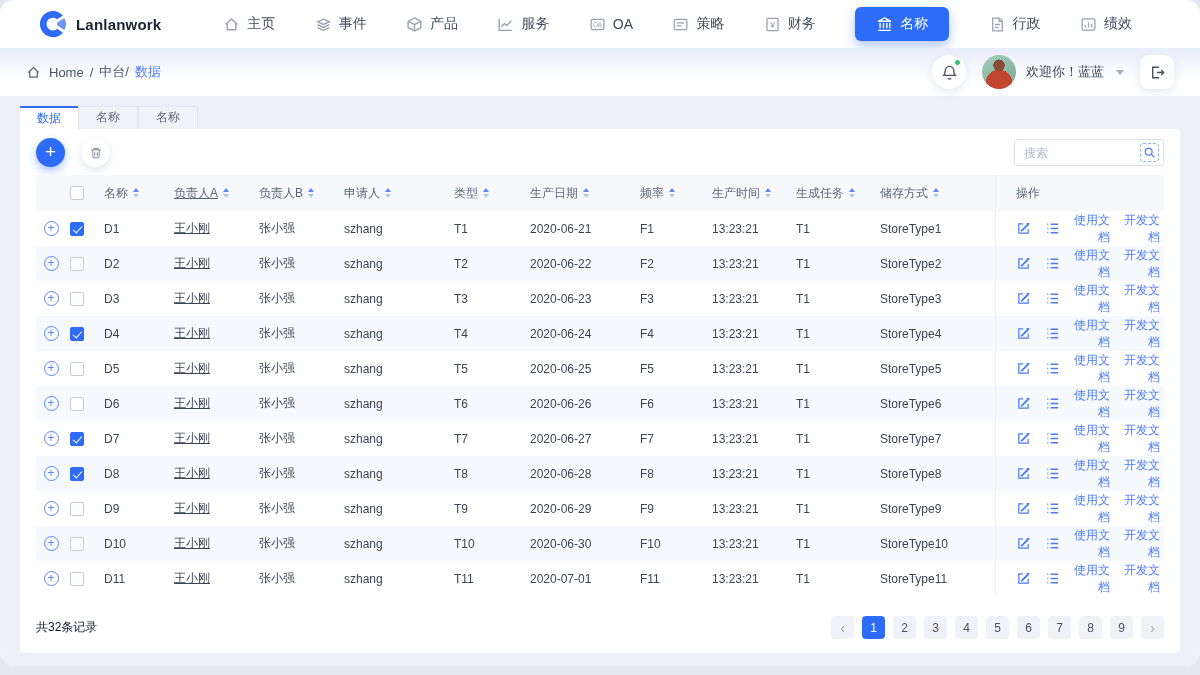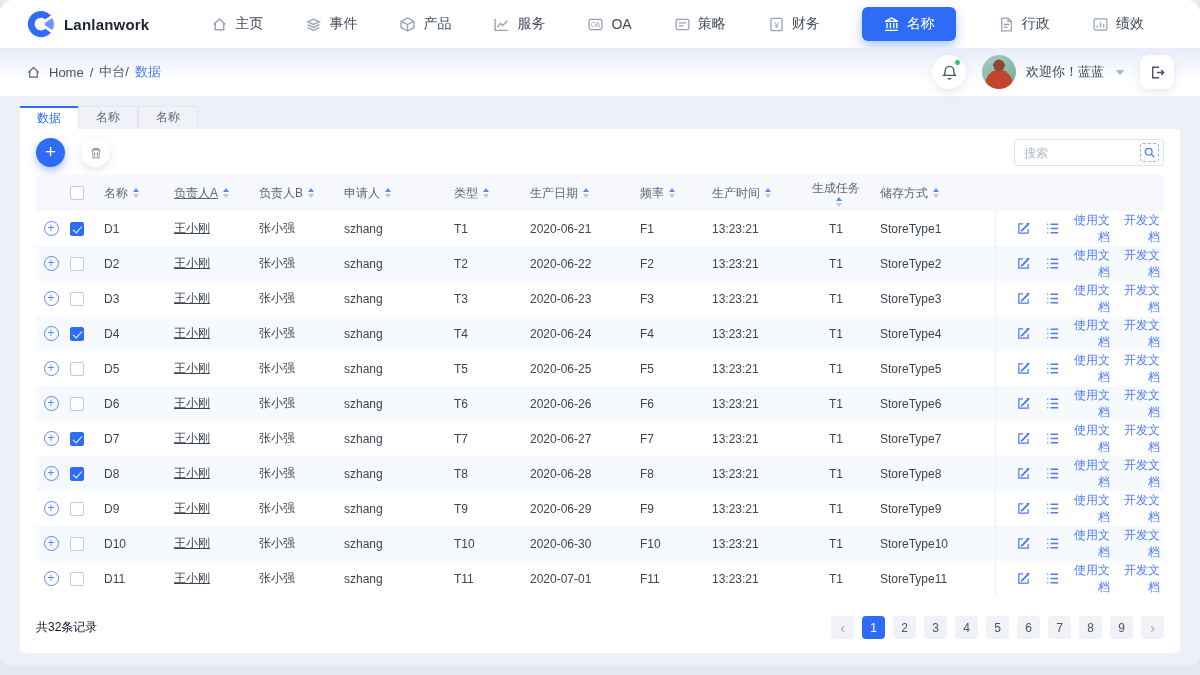--- a/index.html
+++ b/index.html
@@ -2,21 +2,21 @@
 <html><head>
 <meta charset="utf-8">
 <style>
   * { box-sizing: border-box; margin: 0; padding: 0; }
   html,body { width:1200px; height:675px; overflow:hidden;
     font-family:"Liberation Sans","DejaVu Sans",sans-serif; background:#e4e8f1; }
   .shell { width:1200px; height:666px; background:#fff; border-radius:14px; overflow:hidden;
     display:flex; flex-direction:column; }
 
   
-  .topnav { height:48px; background:#fff; display:flex; align-items:center; padding:0 26px; flex:none; }
+  .topnav { height:48px; background:#fff; display:flex; align-items:center; padding:0 38px; flex:none; }
   .brand { display:flex; align-items:center; gap:8px; }
   .logo { width:30px; height:30px; display:block; }
   .brand-name { font-size:15px; font-weight:bold; color:#1c2430; letter-spacing:.2px; }
   .navmenu { flex:1; display:flex; justify-content:space-between; align-items:center; margin:0 30px 0 62px; }
   .nav-item { display:flex; align-items:center; gap:7px; font-size:14px; color:#424b5c; cursor:pointer; }
   .nav-item .nico { width:17px; height:17px; color:#97a1b3; display:flex; }
   .nav-item.active { background:#2e6bf6; color:#fff; padding:8px 21px; border-radius:6px;
     box-shadow:0 5px 12px rgba(46,107,246,.38); }
   .nav-item.active .nico { color:#fff; }
 
@@ -71,21 +71,21 @@
   .search-ico-wrap .bico { width:13px; height:13px; color:#4e7cf5; display:flex; }
 
   
   .table { flex:1; display:flex; flex-direction:column; font-size:12px; }
   .thead { display:flex; align-items:center; height:36px; background:#f7f8fb; color:#5d6678; flex:none; }
   .trow { display:flex; align-items:center; height:35px; color:#3d4452; background:#fff; }
   .trow.stripe { background:#f6f9fd; }
   .cell { display:flex; align-items:center; flex:none; padding-right:4px; }
   .c-exp{width:34px; justify-content:center;} .c-chk{width:34px;} .c-name{width:70px;}
   .c-oa{width:85px;text-decoration:underline;} .c-ob{width:85px;} .c-app{width:110px;} .c-type{width:76px;}
-  .c-date{width:110px;} .c-freq{width:72px;} .c-time{width:84px;} .c-task{width:84px;flex-direction:column;} .c-store{width:115px;}
+  .c-date{width:110px;} .c-freq{width:72px;} .c-time{width:84px;} .c-task{width:84px;} .c-store{width:115px;}
   .c-act{flex:1; border-left:1px solid #edeff4; padding-left:20px; gap:14px; align-self:stretch;}
   .hcell { cursor:pointer; }
   .sort { display:inline-flex; flex-direction:column; margin-left:5px; gap:2px; }
   .sort i { width:0; height:0; border-left:3.5px solid transparent; border-right:3.5px solid transparent; display:block; }
   .sort .up { border-bottom:4px solid #5b87f7; }
   .sort .dn { border-top:4px solid #b9c6e6; }
   .expand { width:15px; height:15px; border:1px solid #5b87f7; border-radius:50%; color:#5b87f7;
     display:flex; align-items:center; justify-content:center; font-size:12px; line-height:1; cursor:pointer;
     padding-bottom:1px; }
   .cb { width:14px; height:14px; border:1px solid #c4cad7; border-radius:2px; background:#fff;
@@ -350,20 +350,21 @@
                 <i class="dn"></i>
               </span>
             </div>
           <div class="cell c-store hcell">
               <span>储存方式</span>
               <span class="sort">
                 <i class="up"></i>
                 <i class="dn"></i>
               </span>
             </div>
+          <div class="cell c-act">操作</div>
         </div>
         <div id="tbody">
   <div class="trow">
     <div class="cell c-exp">
                 <span class="expand">+</span>
               </div>
     <div class="cell c-chk">
                 <span class="cb checked"></span>
               </div>
     <div class="cell c-name">D1</div>

